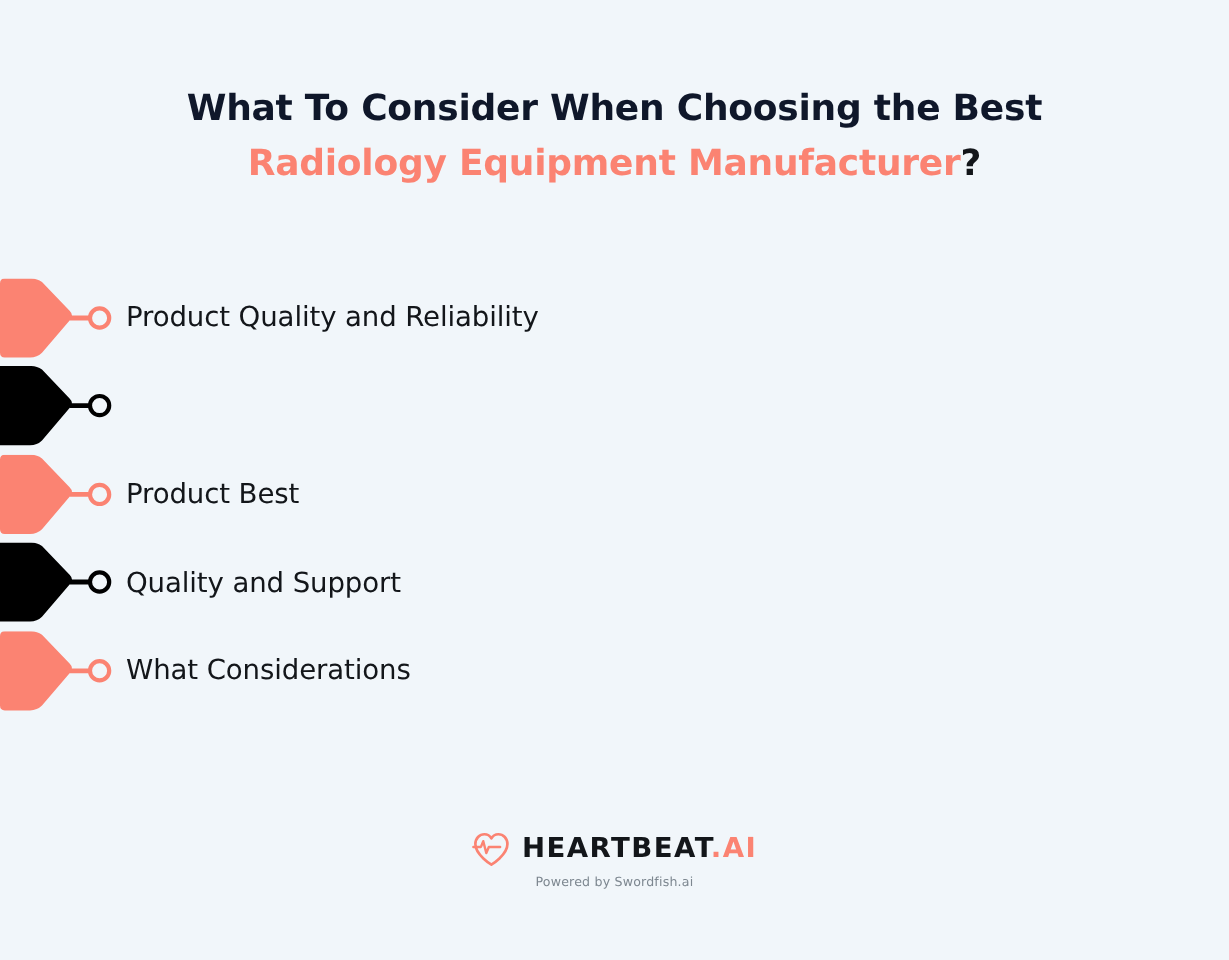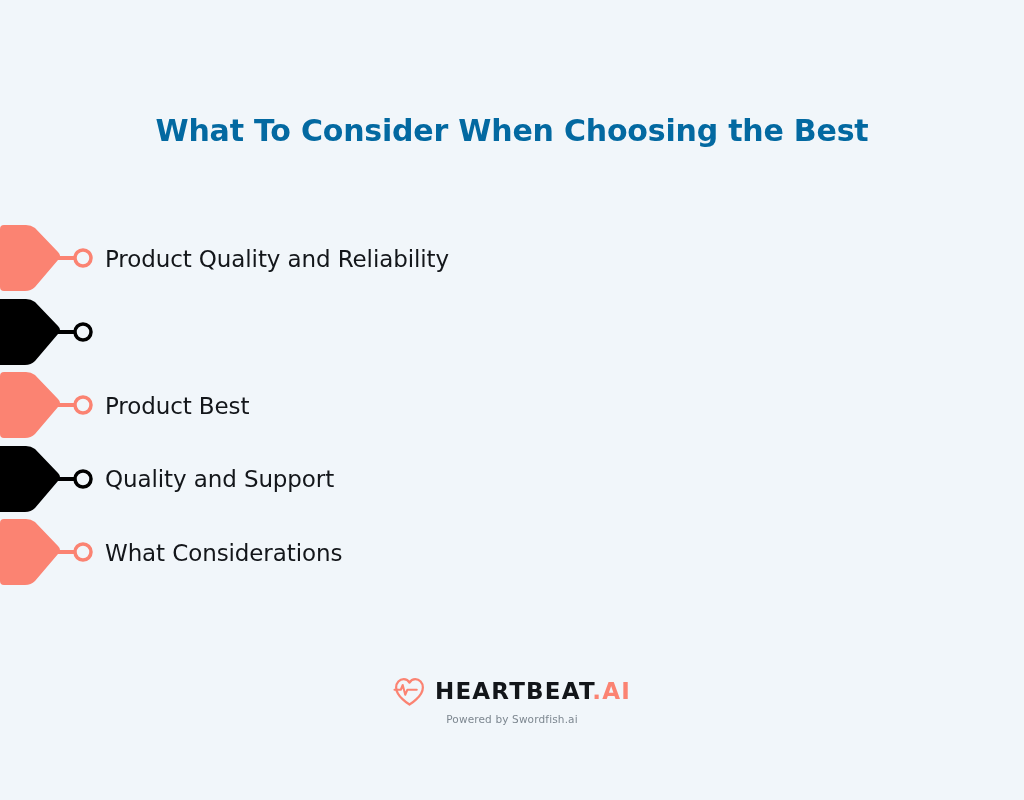--- a/index.html
+++ b/index.html
@@ -30,24 +30,23 @@
     width: 100%;
     text-align: center;
     margin-top: 72px;
     line-height: 1.28;
   }
   .title-line {
     font-family: "DejaVu Sans", sans-serif;
     font-weight: 700;
     font-size: 30px;
     letter-spacing: -0.2px;
-    color: #0369a1;
+    color: #0f172a;
     white-space: nowrap;
     display: block;
-    margin-top: 40px;
   }
   .title-line.accent {
     color: #fb8372;
     margin-top: 8px;
   }
   .title-line .qmark {
     color: #13161a;
   }
 
   
@@ -79,21 +78,21 @@
     white-space: nowrap;
     margin-left: 10px;
     line-height: 1;
   }
 
   
   .footer {
     position: absolute;
     left: 0;
     right: 0;
-    top: 676px;
+    top: 692px;
     display: flex;
     flex-direction: column;
     align-items: center;
   }
   .logo-row {
     display: flex;
     align-items: center;
     gap: 9px;
   }
   .heart-icon {
@@ -121,20 +120,21 @@
     line-height: 1;
   }
 </style>
 </head>
 <body>
 
 <div class="page">
 
   <div class="title-block">
     <span class="title-line">What To Consider When Choosing the Best</span>
+    <span class="title-line accent"><span>Radiology Equipment Manufacturer</span><span class="qmark">?</span></span>
   </div>
 
   <div class="list">
 
     <div class="list-item">
       <svg class="marker" viewBox="0 0 95 68">
         <path d="M0 4 Q0 0 4 0 L26 0 Q31 0 35 3 L58 27 Q62 31 58 35 L35 62 Q31 66 25 66 L4 66 Q0 66 0 62 Z" fill="#fb8372"></path>
         <line x1="58" y1="33" x2="74" y2="33" stroke="#fb8372" stroke-width="4"></line>
         <circle cx="83" cy="33" r="8" fill="none" stroke="#fb8372" stroke-width="3.5"></circle>
       </svg>

